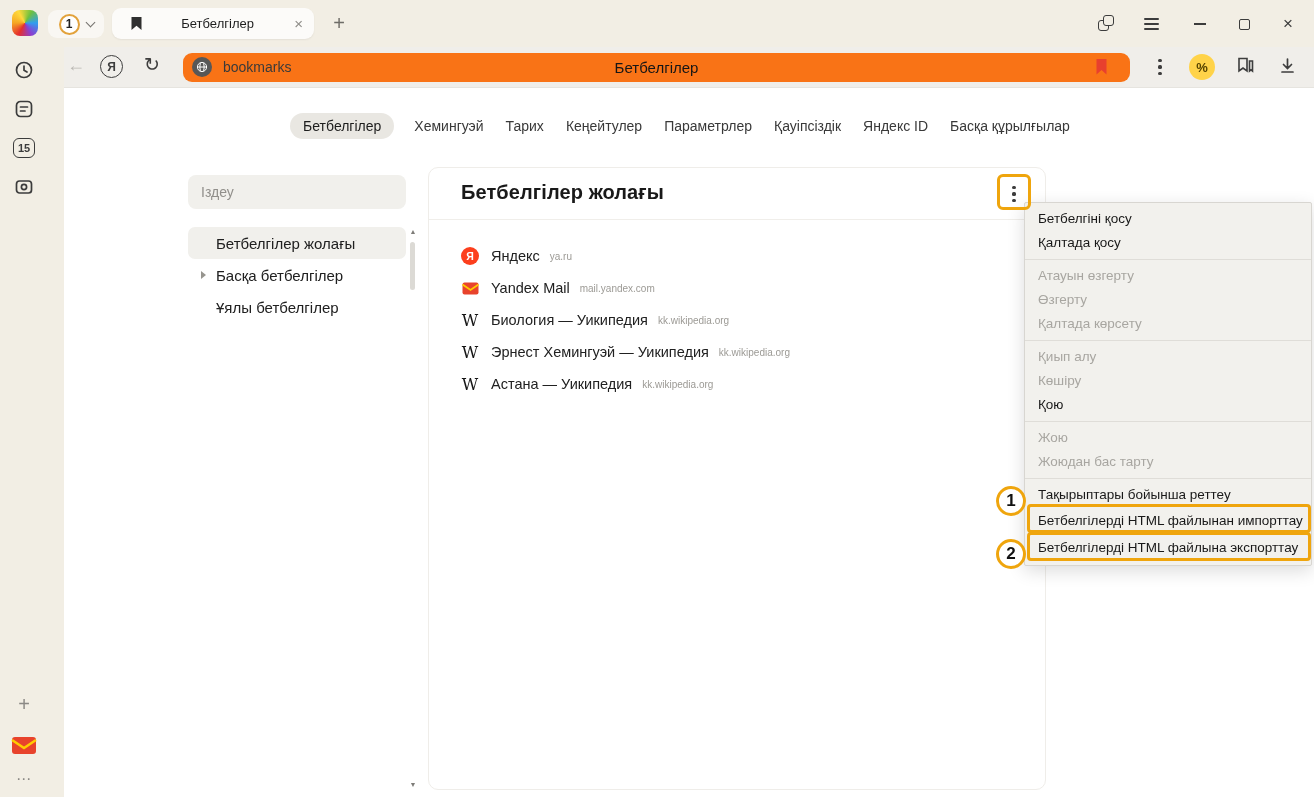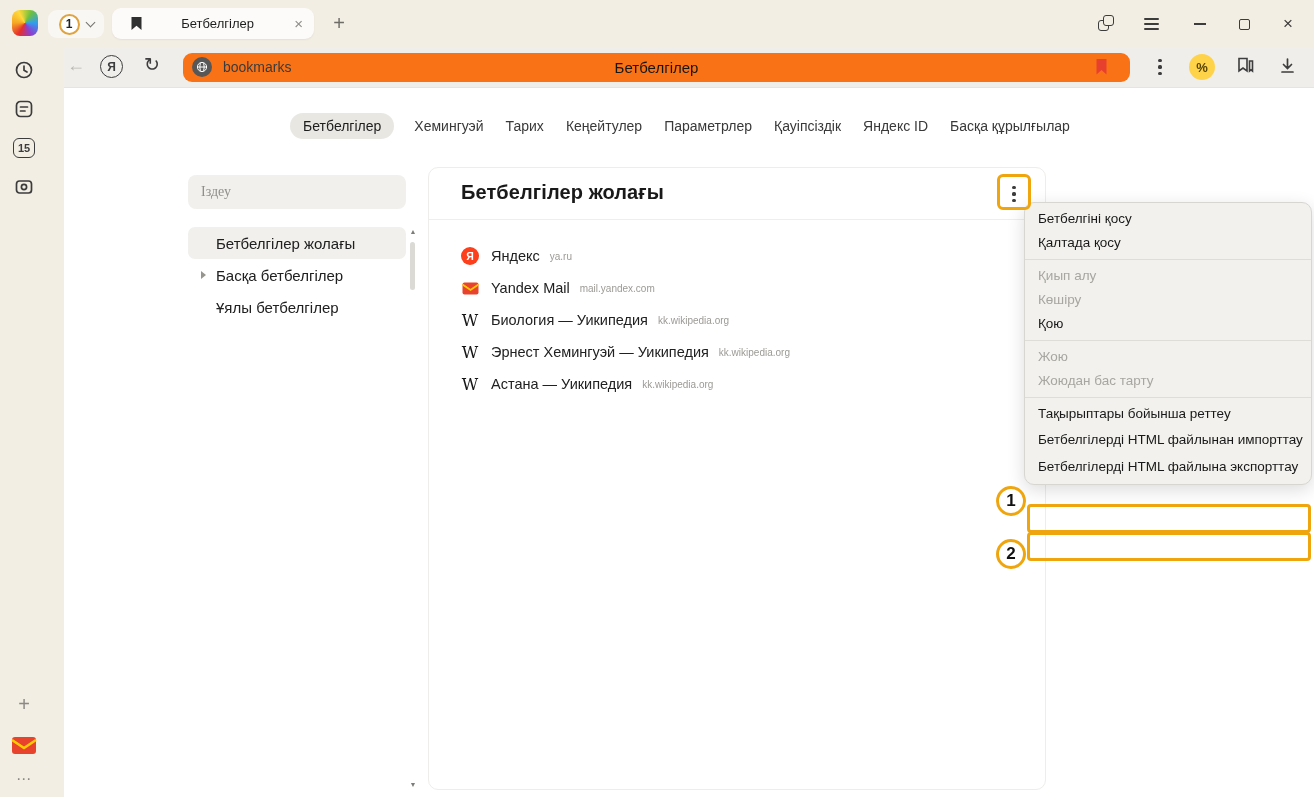--- a/index.html
+++ b/index.html
@@ -73,21 +73,21 @@
 
   
   .content{position:absolute;left:48px;top:88px;right:0;bottom:0;background:#fff}
   .navtabs{position:absolute;left:0;right:0;top:23px;height:29px;display:flex;align-items:center;
         justify-content:center;gap:18px;font-size:14px}
   .ntab{padding:5px 2px;white-space:nowrap;color:#393939}
   .ntab.active{background:#e9e7e2;border-radius:15px;padding:5px 13px;color:#1d1d1d}
 
   .panel{position:absolute;left:140px;top:79px;width:234px;height:625px}
   .search{position:absolute;left:0;top:8px;width:218px;height:34px;background:#f1f0ec;border:none;border-radius:8px;
-        padding:0 13px;font-size:14px;color:#3a3a3a;font-family:Liberation Serif, serif;outline:none}
+        padding:0 13px;font-size:14px;color:#3a3a3a;font-family:Liberation Sans, sans-serif;outline:none}
   .search::placeholder{color:#918f8b}
   .folders{position:absolute;left:0;top:60px;width:218px}
   .folder{position:relative;height:32px;display:flex;align-items:center;padding-left:28px;font-size:15px;
         color:#202020;border-radius:7px}
   .folder.selected{background:#f1f0ec}
   .f-chev{position:absolute;left:13px;top:12px;width:0;height:0;border-left:5px solid #97958f;
         border-top:4px solid transparent;border-bottom:4px solid transparent}
   .scrollbar{position:absolute;left:219px;top:61px;width:12px;height:560px}
   .sb-up,.sb-down{position:absolute;left:0;width:12px;text-align:center;font-size:7px;color:#7e7c78}
   .sb-up{top:0}.sb-down{bottom:0}
@@ -100,21 +100,21 @@
   .bm-list{padding-top:20px}
   .bm{height:32px;display:flex;align-items:center;padding-left:32px}
   .fav{width:18px;height:18px;margin-right:12px;display:flex;align-items:center;justify-content:center;flex:0 0 auto}
   .fav-ya{border-radius:50%;background:var(--c-yandex_red,#fc3f1d);color:#fff;font-weight:700;font-size:10.5px}
   .fav-w{font-family:"DejaVu Serif","Liberation Serif",serif;font-size:16px;color:#151515}
   .bm-t{font-size:14.5px;color:#212121;white-space:nowrap}
   .bm-u{font-size:10px;color:#9c9a95;margin-left:10px;white-space:nowrap}
 
   
   .menu{position:absolute;left:1024px;top:202px;width:288px;background:#f2f1ed;border:1px solid #d8d6d1;
-        box-shadow:0 5px 18px rgba(0,0,0,.14);z-index:40;border-radius:10px}
+        box-shadow:0 5px 18px rgba(0,0,0,.14);z-index:40;border-radius:2px}
   .mgroup{padding:4px 0}
   .mgroup + .mgroup{border-top:1px solid #dfddd8}
   .mi{height:24px;line-height:24px;padding:0 13px;font-size:13.5px;color:#191919;white-space:nowrap;overflow:hidden}
   .mi.dis{color:#a8a6a1}
   .mi.tall{height:27px;line-height:27px}
 
   
   .ann-box{position:absolute;border:3px solid var(--c-highlight,#efa50d);border-radius:6px;z-index:50;pointer-events:none}
   .ann-dots{left:997px;top:174px;width:34px;height:36px}
   .ann-import{left:1027px;top:504px;width:284px;height:29px;border-radius:4px}
@@ -308,20 +308,25 @@
       </div>
     </div>
   </div>
 
   <div class="menu">
     <div class="mgroup">
       <div class="mi">Бетбелгіні қосу</div>
       <div class="mi">Қалтада қосу</div>
     </div>
     <div class="mgroup">
+      <div class="mi dis">Атауын өзгерту</div>
+      <div class="mi dis">Өзгерту</div>
+      <div class="mi dis">Қалтада көрсету</div>
+    </div>
+    <div class="mgroup">
       <div class="mi dis">Қиып алу</div>
       <div class="mi dis">Көшіру</div>
       <div class="mi">Қою</div>
     </div>
     <div class="mgroup">
       <div class="mi dis">Жою</div>
       <div class="mi dis">Жоюдан бас тарту</div>
     </div>
     <div class="mgroup">
       <div class="mi">Тақырыптары бойынша реттеу</div>

